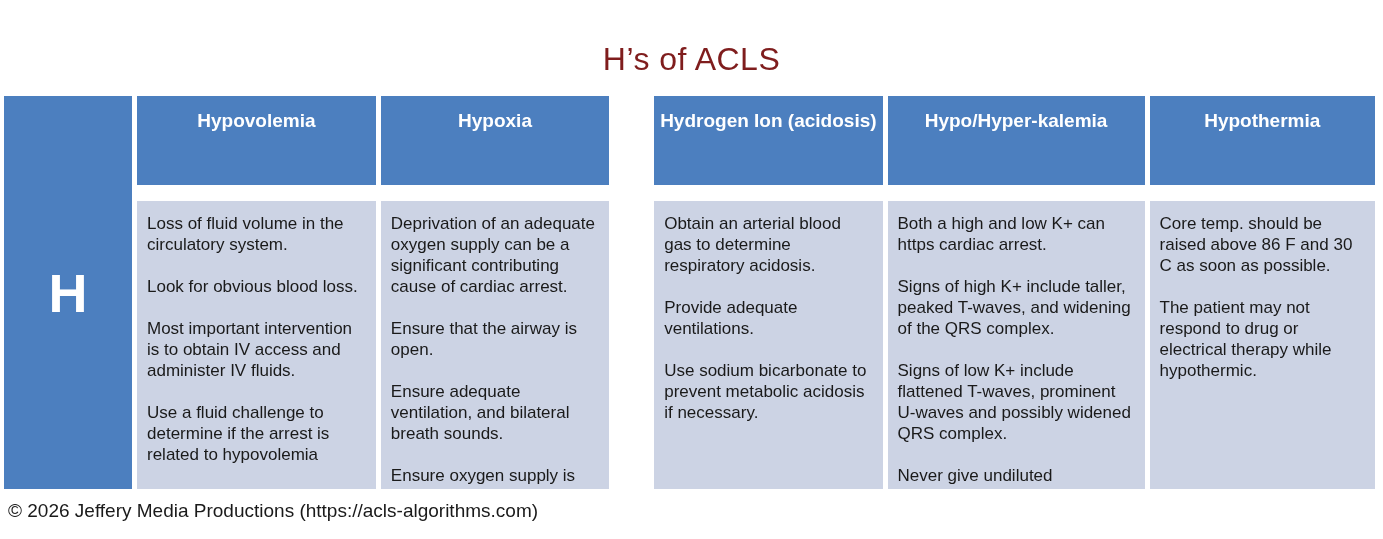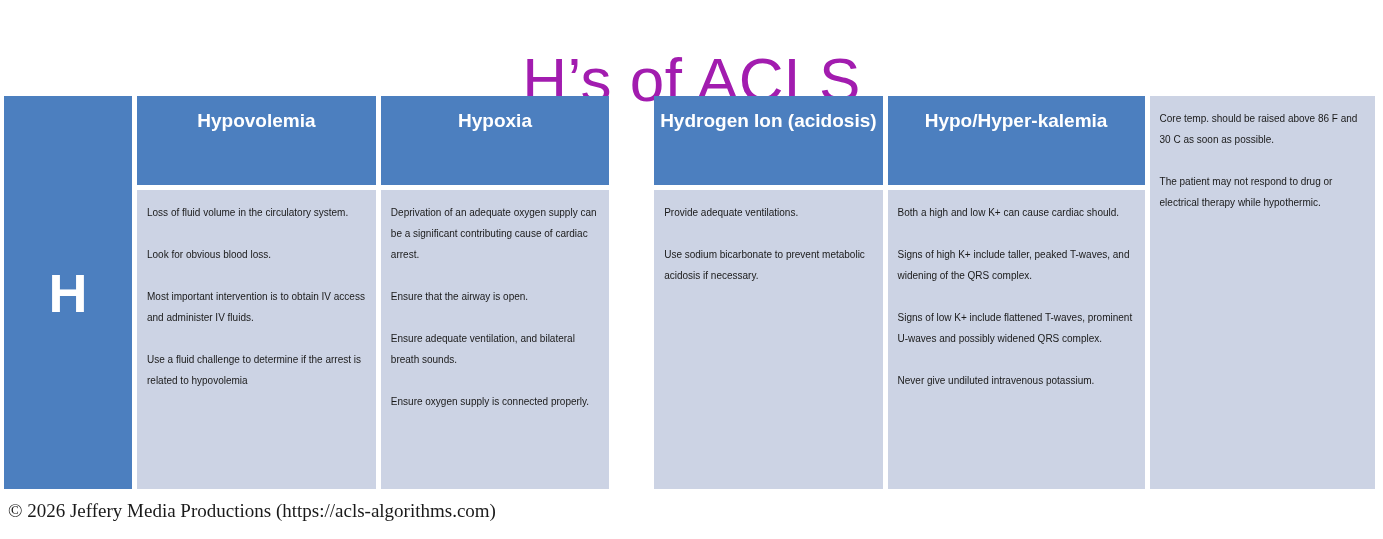--- a/index.html
+++ b/index.html
@@ -15,22 +15,22 @@
     position: relative;
   }
 
   
   #page-title {
     position: absolute;
     top: 6px;
     left: 0;
     width: 1383px;
     text-align: center;
-    color: #a21caf;
-    font-size: 62px;
+    color: #7f1d1d;
+    font-size: 32px;
     line-height: 64px;
     font-weight: normal;
     letter-spacing: 0.5px;
     font-family: "Liberation Sans", sans-serif;
     white-space: nowrap;
   }
 
   
   #acls-table {
     position: absolute;
@@ -93,38 +93,39 @@
     box-sizing: border-box;
     font-family: "Liberation Sans", sans-serif;
   }
 
   .col-body {
     background: #ccd3e4;
     flex: 1;
     padding: 12px 10px 8px 10px;
     box-sizing: border-box;
     color: #1a1a1a;
-    font-size: 10px;
+    font-size: 17px;
     line-height: 21px;
     font-family: "Liberation Sans", sans-serif;
     overflow: hidden;
+    margin-top: 11px;
   }
   .col-body p {
     margin: 0 0 21px 0;
   }
   .col-body p:last-child {
     margin-bottom: 0;
   }
 
   
   #footer-credit {
     position: absolute;
     left: 8px;
     top: 498px;
-    font-family: Liberation Serif, serif;
+    font-family: Liberation Sans, sans-serif;
     font-size: 19px;
     line-height: 26px;
     color: #1a1a1a;
     white-space: nowrap;
   }
 </style>
 </head>
 <body>
 
 <h1 id="page-title">H’s of ACLS</h1>
@@ -153,36 +154,38 @@
         <p>Deprivation of an adequate oxygen supply can be a significant contributing cause of cardiac arrest.</p>
         <p>Ensure that the airway is open.</p>
         <p>Ensure adequate ventilation, and bilateral breath sounds.</p>
         <p>Ensure oxygen supply is connected properly.</p>
       </div>
     </div>
 
     <div class="col c2">
       <div class="col-header">Hydrogen Ion (acidosis)</div>
       <div class="col-body">
+        <p>Obtain an arterial blood gas to determine respiratory acidosis.</p>
         <p>Provide adequate ventilations.</p>
         <p>Use sodium bicarbonate to prevent metabolic acidosis if necessary.</p>
       </div>
     </div>
 
     <div class="col c3">
       <div class="col-header">Hypo/Hyper-kalemia</div>
       <div class="col-body">
-        <p>Both a high and low K+ can cause cardiac should.</p>
+        <p>Both a high and low K+ can https cardiac arrest.</p>
         <p>Signs of high K+ include taller, peaked T-waves, and widening of the QRS complex.</p>
         <p>Signs of low K+ include flattened T-waves, prominent U-waves and possibly widened QRS complex.</p>
         <p>Never give undiluted intravenous potassium.</p>
       </div>
     </div>
 
     <div class="col c4">
+      <div class="col-header">Hypothermia</div>
       <div class="col-body">
         <p>Core temp. should be raised above 86 F and 30 C as soon as possible.</p>
         <p>The patient may not respond to drug or electrical therapy while hypothermic.</p>
       </div>
     </div>
 
   </div>
 </div>
 
 <div id="footer-credit">© 2026 Jeffery Media Productions (https://acls-algorithms.com)</div>

